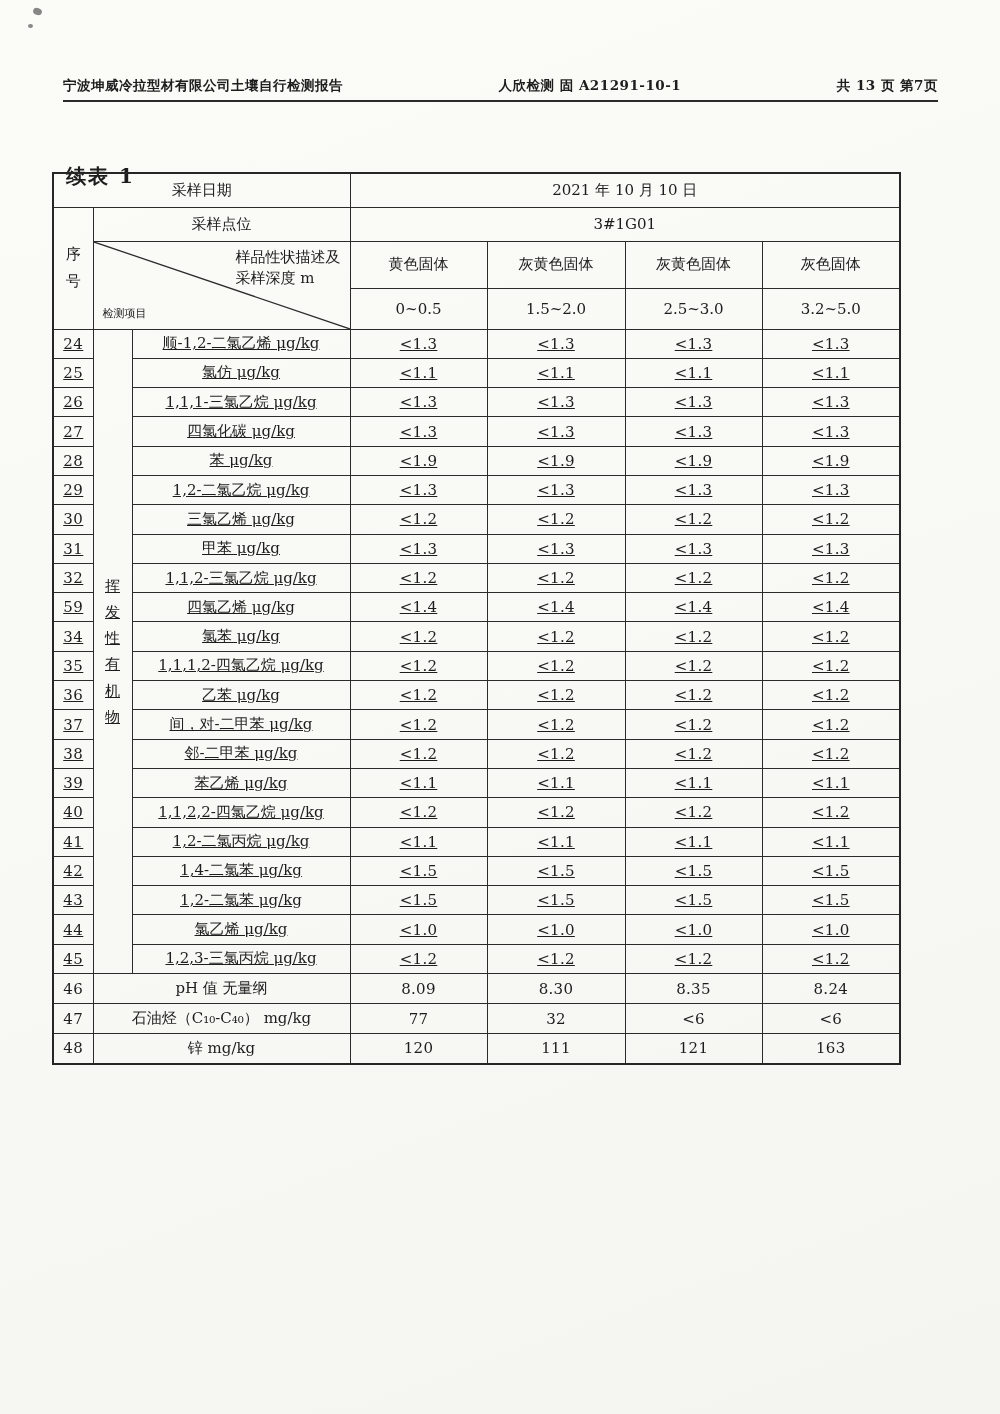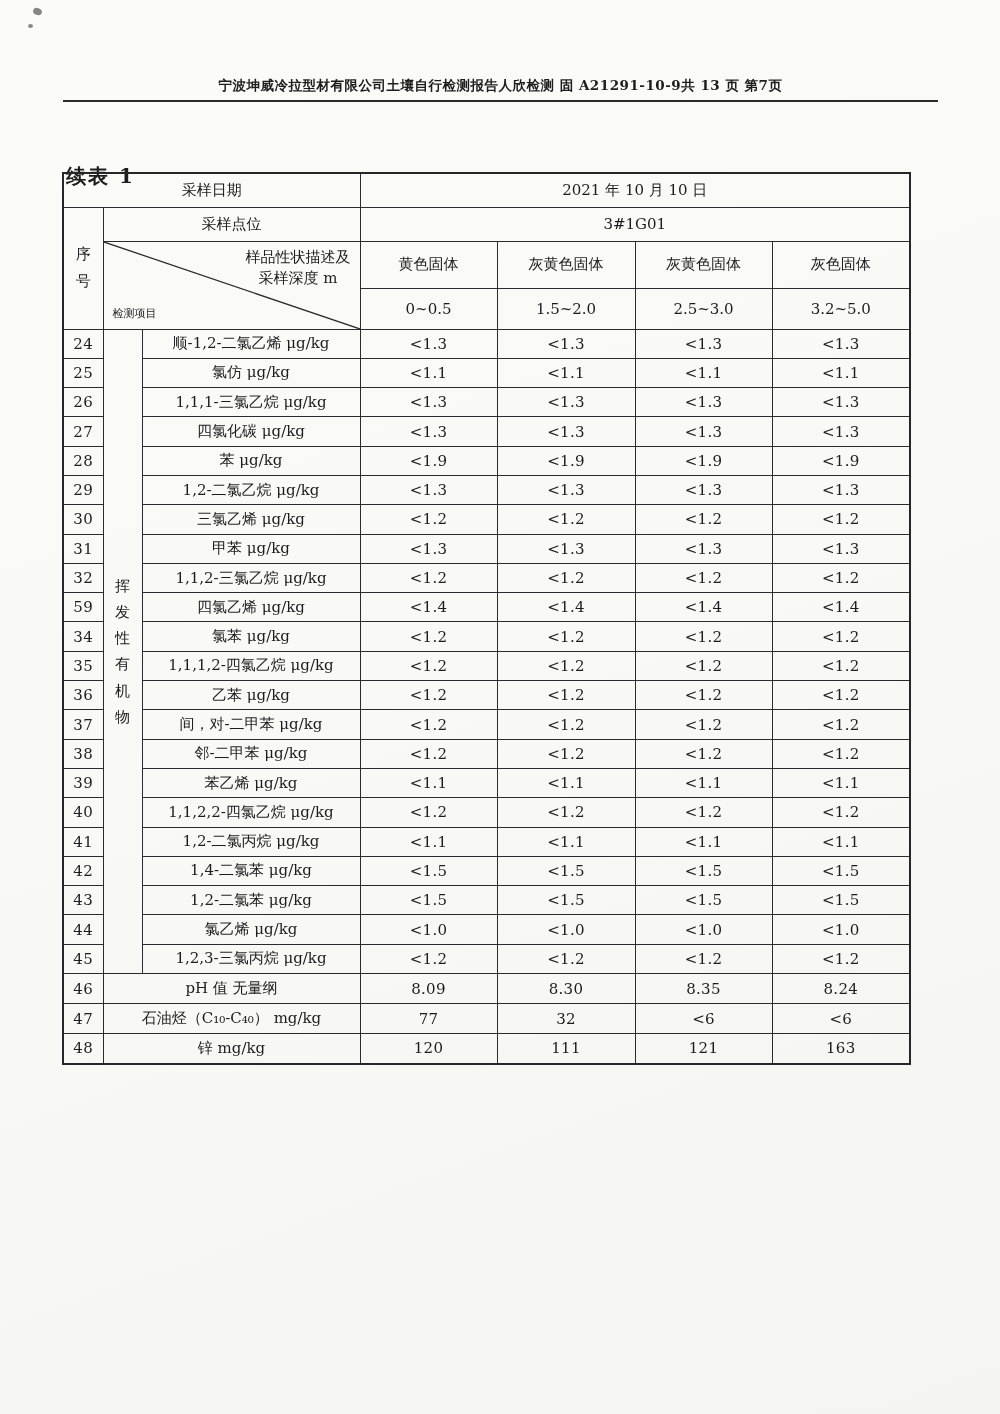--- a/index.html
+++ b/index.html
@@ -14,74 +14,74 @@
     position:absolute; inset:0;
     background:linear-gradient(160deg,#fbfbf8 0%,#f8f8f5 55%,#f4f4f0 100%);
     overflow:hidden;
   }
   .scan-speck { position:absolute; background:#555; border-radius:50%; opacity:.7; }
   .speck-a { left:33px; top:8px; width:9px; height:7px; transform:rotate(20deg); }
   .speck-b { left:28px; top:24px; width:5px; height:4px; }
 
   .doc-header {
     position:absolute; top:77px; left:63px; width:875px;
-    display:flex; justify-content:center; align-items:flex-end;
+    display:flex; justify-content:space-between; align-items:flex-end;
     font-size:13.5px; font-weight:600; letter-spacing:.5px;
     border-bottom:2px solid #2a2a2a; padding-bottom:5px;
     white-space:nowrap;
   }
   .table-title {
     position:absolute; top:131px; left:66px;
     font-size:20px; font-weight:bold; letter-spacing:2px;margin-top:32px;
   }
   table.report-table {
-    position:absolute; top:172px; left:62px;
+    position:absolute; top:172px; left:52px;
     width:847px; table-layout:fixed; border-collapse:collapse;
     border:2px solid #262626;
   }
   .report-table td {
     border:1px solid #2b2b2b;
     text-align:center; vertical-align:middle;
     font-size:15px; padding:0 2px; overflow:hidden;
   }
   tr.r-hdr-a   { height:34px; }
   tr.r-hdr-b   { height:34px; }
   tr.r-hdr-c   { height:47px; }
   tr.r-hdr-d   { height:41px; }
-  tr.r-body    { height:29.3px; }
+  tr.r-body    { height:29.3px;text-decoration:underline; }
   tr.r-bottom  { height:30px; }
 
   .vstack {
     width:1.25em; margin:4px auto;
     word-break:break-all; line-height:1.8; font-size:15px;
   }
   .cat-cell .vstack { line-height:1.75; }
 
   .diag-cell { position:relative; padding:0; }
   .diag-cell svg { position:absolute; inset:0; width:100%; height:100%; display:block; }
   .diag-top {
     position:absolute; top:5px; right:9px;
-    text-align:center; line-height:1.45; font-size:15px;
+    text-align:left; line-height:1.45; font-size:15px;
   }
   .diag-bottom {
     position:absolute; left:9px; bottom:8px; font-size:11px;
   }
   .c-no  { letter-spacing:.5px; }
   .c-val { letter-spacing:.3px; }
 </style>
 </head>
 <body>
 
 <div class="page">
   <div class="scan-speck speck-a"></div>
   <div class="scan-speck speck-b"></div>
 
   <header class="doc-header">
     <span>宁波坤威冷拉型材有限公司土壤自行检测报告</span>
-    <span>人欣检测 固 A21291-10-9</span>
+    <span>人欣检测 固 A21291-10-1</span>
     <span>共 13 页 第7页</span>
   </header>
 
   <h2 class="table-title">续表 1</h2>
 
   <table class="report-table">
     <colgroup>
       <col style="width:40px">
         <col style="width:39px">
         <col style="width:218px">

